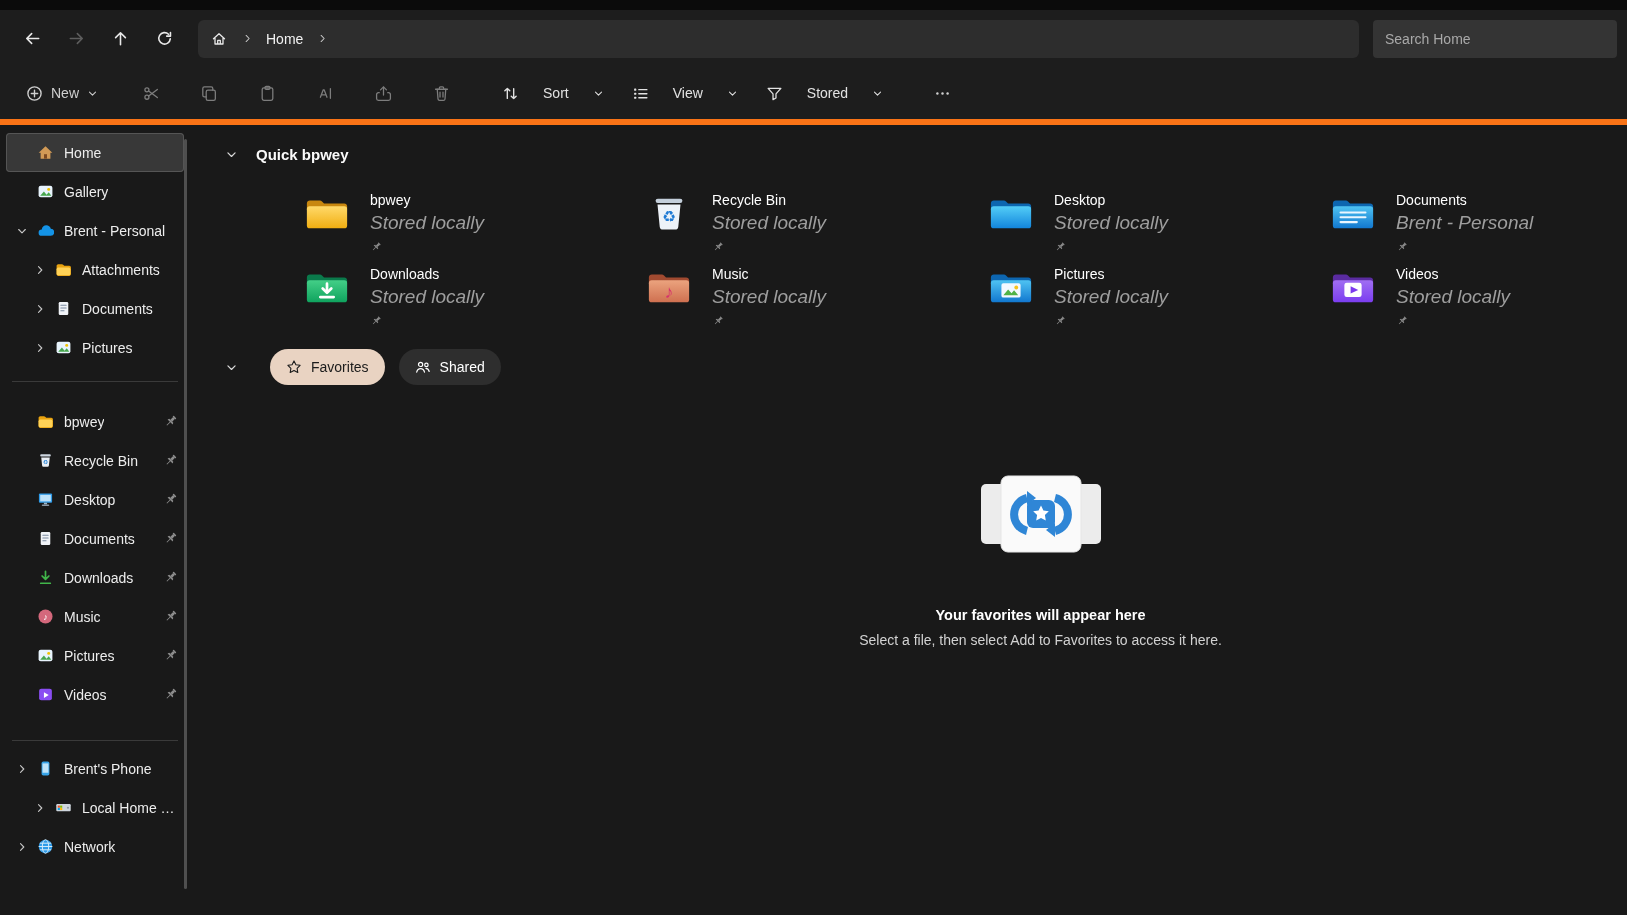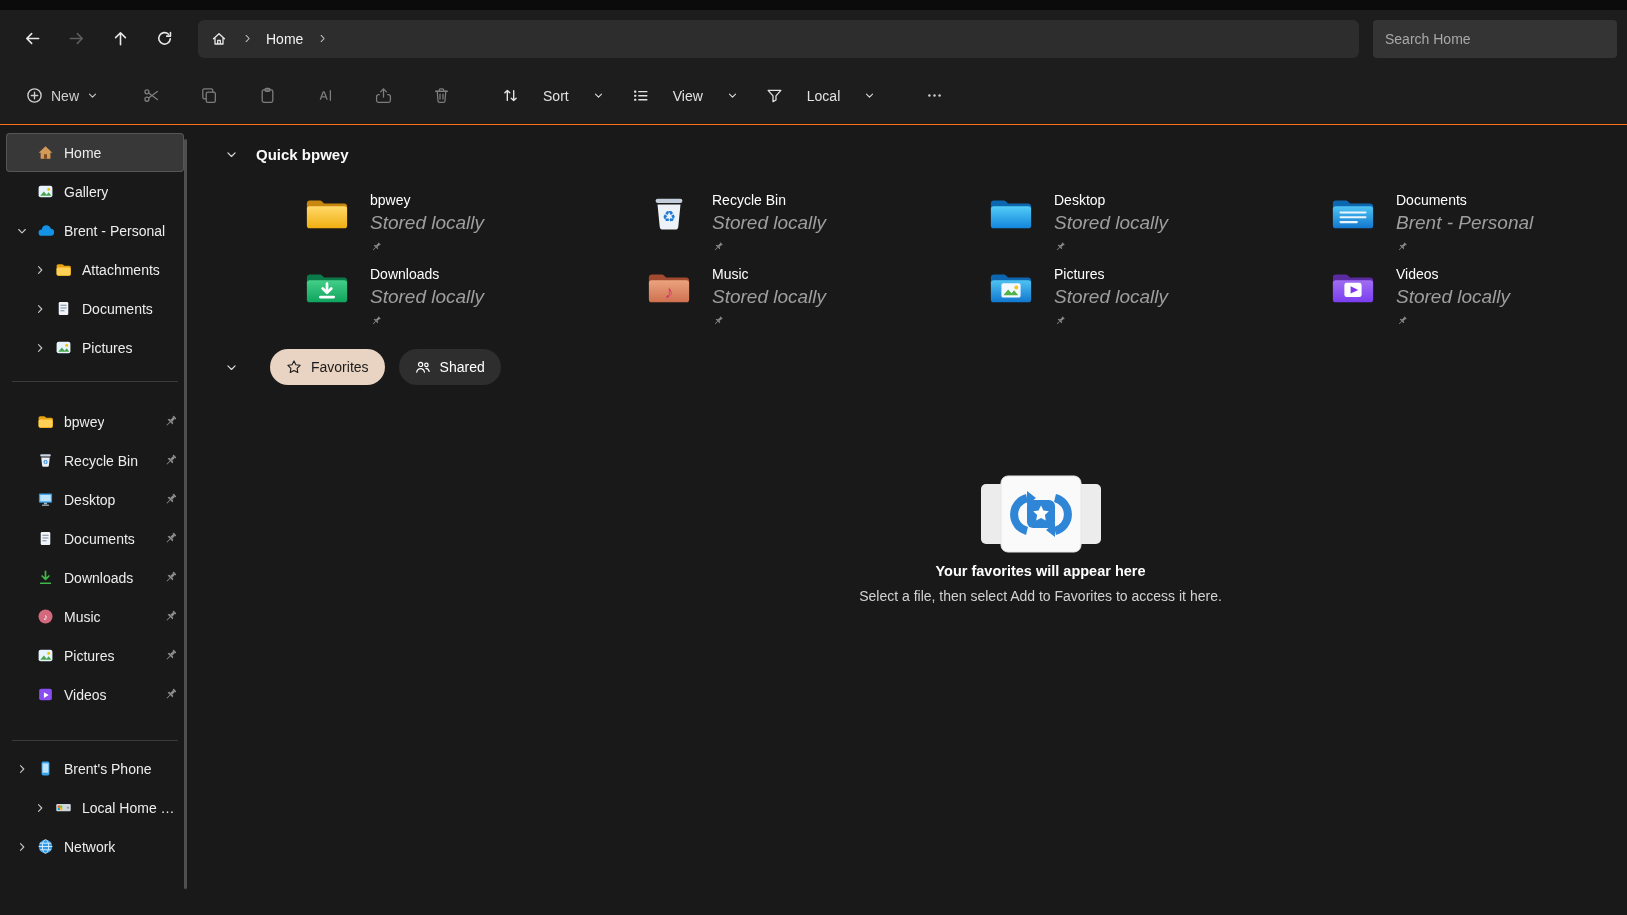--- a/index.html
+++ b/index.html
@@ -18,21 +18,21 @@
   .crumb-home{width:34px;height:32px;display:flex;align-items:center;justify-content:center;border-radius:4px;color:#e8e8e8;flex:none;}
   .crumb-home svg{width:16px;height:16px}
   .crumb-sep{width:22px;height:16px;display:flex;align-items:center;justify-content:center;color:#c9c9c9;flex:none;}
   .crumb-sep svg{width:11px;height:11px}
   .crumb{font-size:14px;color:#f2f2f2;padding:4px 8px;border-radius:4px;flex:none;}
   .searchbox{width:244px;height:38px;flex:none;background:#343434;border-radius:4px;display:flex;align-items:center;padding:0 12px;}
   .searchbox input{background:transparent;border:none;outline:none;color:#e8e8e8;font-size:14px;width:100%;}
   .searchbox input::placeholder{color:#a9a9a9}
 
   
-  .toolbar{height:58px;background:#1d1d1d;display:flex;align-items:center;padding:0 16px;flex:none;border-bottom:1px solid #f97316;}
+  .toolbar{height:58px;background:#1d1d1d;display:flex;align-items:center;padding:0 16px;flex:none;border-bottom:6px solid #f97316;}
   .tbtn{height:40px;border-radius:5px;display:flex;align-items:center;color:#d6d6d6;}
   .tbtn.new{padding:0 10px;gap:8px;color:#cfcfcf;}
   .tbtn.icon-only{width:46px;justify-content:center;margin:0 6px;color:#7d7d7d;}
   .tbtn.labeled{padding:0 10px;gap:24px;margin:0 4px;color:#e2e2e2;}
   .tlabel{font-size:14px;}
   .ticon svg{width:17px;height:17px}
   .chevd{color:inherit}
   .chevd svg{width:11px;height:11px}
   .gap-a{width:14px;flex:none}
   .gap-b{width:18px;flex:none}
@@ -73,21 +73,21 @@
   .tpin{width:12px;height:12px;color:#8d8d8d;margin-top:5px;}
   .tpin svg{width:12px;height:12px}
 
   .fav-row{display:flex;align-items:center;margin:10px 12px 0 30px;gap:14px;height:36px;}
   .pill{height:36px;border-radius:18px;display:flex;align-items:center;gap:9px;padding:0 16px;font-size:14px;flex:none;}
   .pill.favorites{background:var(--accent-favorites,#e9d3c2);color:#1b1b1b;}
   .pill.shared{background:#2e2e2e;color:#ffffff;}
   .picon svg{width:16px;height:16px}
 
   .empty{width:100%;display:flex;flex-direction:column;align-items:center;padding-left:264px;margin-top:86px;}
-  .empty-title{font-size:14.5px;font-weight:700;color:#fff;}
+  .empty-title{margin-top:44px;font-size:14.5px;font-weight:700;color:#fff;}
   .empty-sub{margin-top:9px;font-size:14px;color:#d2d2d2;}
 </style>
 </head>
 <body>
 
 <div class="window">
   <div class="chrome-strip"></div>
 
   <div class="navbar">
     <button class="navbtn">
@@ -246,21 +246,21 @@
             <path d="M3.6 6 8 10.4l4.4-4.4"></path>
           </svg>
         </span>
     </button>
     <button class="tbtn labeled">
       <span class="ticon">
           <svg viewBox="0 0 16 16" stroke="currentColor" fill="none" stroke-linecap="round" stroke-linejoin="round" stroke-width="1.2">
             <path d="M2 3.2h12L9.4 8.4v3.8l-2.8 1.6V8.4z"></path>
           </svg>
         </span>
-      <span class="tlabel">Local</span>
+      <span class="tlabel">Stored</span>
       <span class="ticon chevd">
           <svg viewBox="0 0 16 16" stroke="currentColor" fill="none" stroke-linecap="round" stroke-linejoin="round" stroke-width="1.5">
             <path d="M3.6 6 8 10.4l4.4-4.4"></path>
           </svg>
         </span>
     </button>
     <div class="gap-c"></div>
     <button class="tbtn icon-only" style="color:#cfcfcf">
         <span class="ticon">
           <svg viewBox="0 0 16 16" fill="currentColor">

